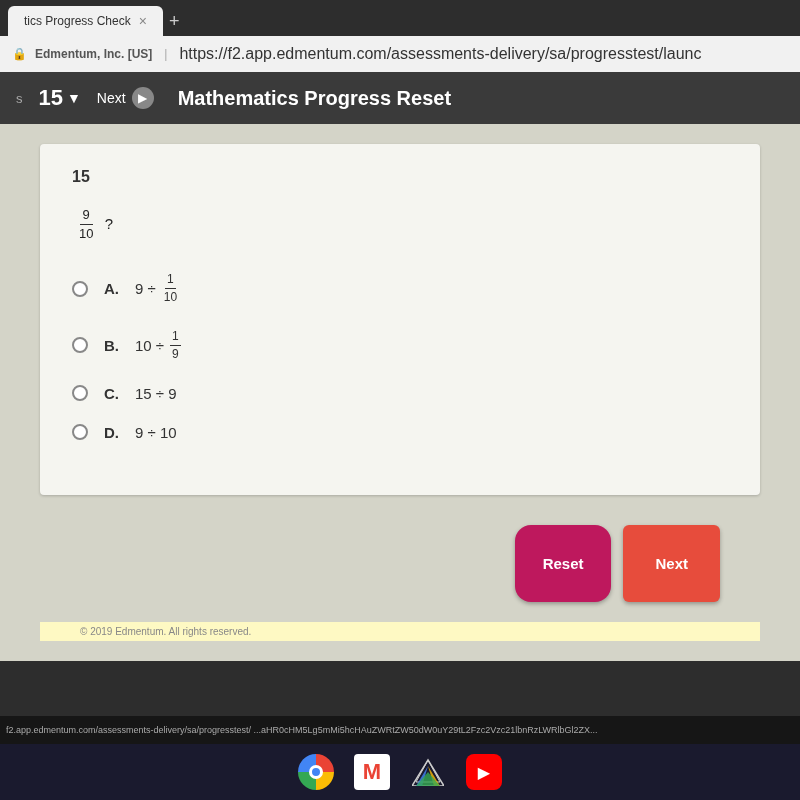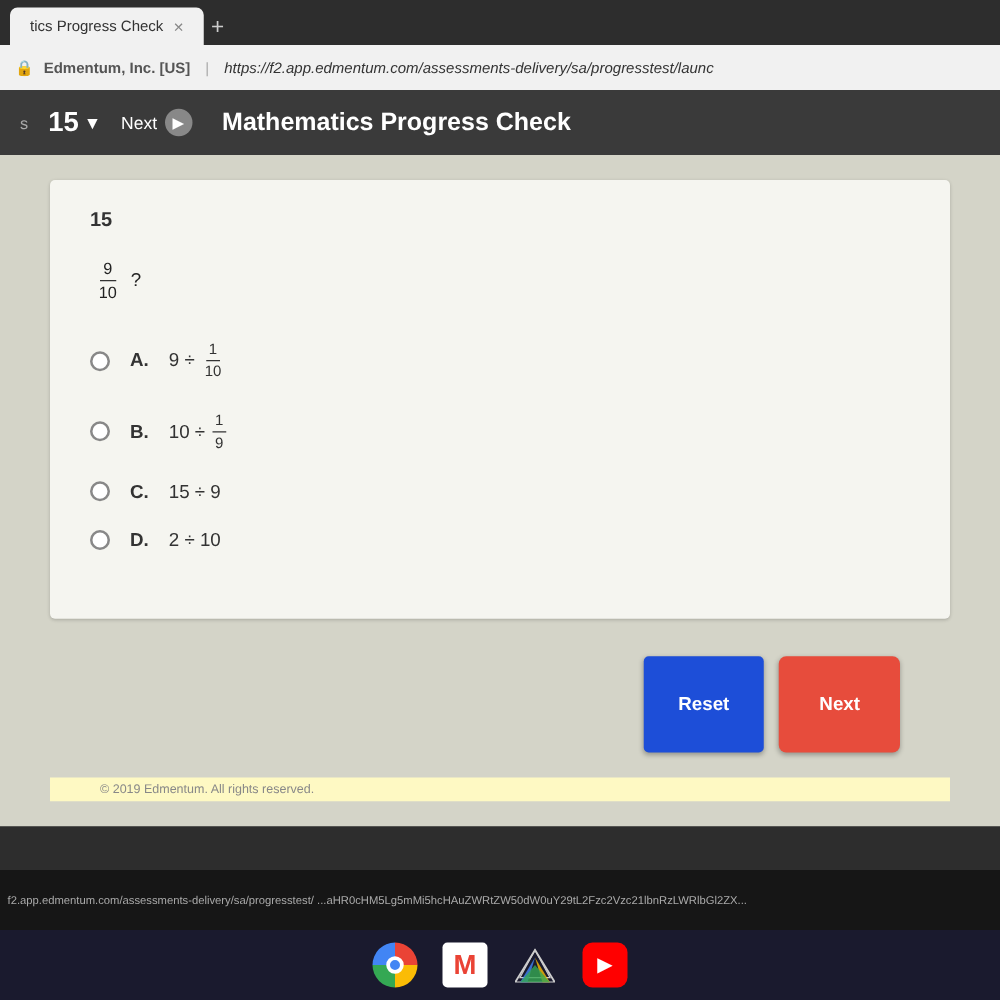--- a/index.html
+++ b/index.html
@@ -62,23 +62,22 @@
       font-size: 12px;
       color: #333;
     }
 
     .address-bar .lock-icon {
       color: #444;
       font-size: 12px;
     }
 
     .address-bar .url-text {
-      font-size: 12px;
-      color: #333;
-      font-style: italic;
+      font-size: 16px;
+      color: #333;
     }
 
     
     .app-header {
       background: #3a3a3a;
       display: flex;
       align-items: center;
       padding: 0 16px;
       height: 52px;
       gap: 16px;
@@ -188,24 +187,24 @@
     }
 
     .button-area {
       display: flex;
       justify-content: flex-end;
       gap: 12px;
       padding: 10px 40px 20px 40px;
     }
 
     .reset-btn {
-      background: #1d4ed8;
+      background: #be185d;
       color: white;
       border: none;
-      border-radius: 4px;
+      border-radius: 16px;
       padding: 30px 28px;
       font-size: 15px;
       font-weight: bold;
       cursor: pointer;
       box-shadow: 0 2px 4px rgba(0,0,0,0.3);
     }
 
     .next-btn-main {
       background: #e74c3c;
       color: white;
@@ -316,21 +315,21 @@
   <div class="question-selector">
     <span>15</span>
     <span class="chevron-down">▼</span>
   </div>
   <div class="next-btn-header">
     <span>Next</span>
     <div class="next-arrow-circle">
       <span>▶</span>
     </div>
   </div>
-  <span class="header-title">Mathematics Progress Check</span>
+  <span class="header-title">Mathematics Progress Reset</span>
 </div>
 
 <div class="main-content">
   <div class="question-card">
 
     <div class="question-number">15</div>
 
     <div class="question-text">
       <span style="display:inline-flex; flex-direction:column; align-items:center; vertical-align:middle; margin:0 4px; font-size:13px;">
         <span class="num" style="border-bottom:1px solid #333; padding:0 3px; line-height:1.4;">9</span>
@@ -365,21 +364,21 @@
 
     <div class="answer-option">
       <div class="radio-circle"></div>
       <span class="option-label">C.</span>
       <span class="option-content">15 ÷ 9</span>
     </div>
 
     <div class="answer-option">
       <div class="radio-circle"></div>
       <span class="option-label">D.</span>
-      <span class="option-content">2 ÷ 10</span>
+      <span class="option-content">9 ÷ 10</span>
     </div>
 
   </div>
 
   <div class="button-area">
     <button class="reset-btn">Reset</button>
     <button class="next-btn-main">Next</button>
   </div>
 
   <div class="copyright-text">© 2019 Edmentum. All rights reserved.</div>
@@ -396,13 +395,13 @@
       <polygon points="16,2 32,28 0,28" fill="none" stroke="#ccc" stroke-width="1.5"></polygon>
       <polygon points="16,2 28,24 4,24" fill="none" stroke="#ccc" stroke-width="1"></polygon>
       <polygon points="4,28 16,8 10,28" fill="#4285F4" opacity="0.8"></polygon>
       <polygon points="28,28 16,8 22,28" fill="#FBBC05" opacity="0.8"></polygon>
       <polygon points="4,28 28,28 16,14" fill="#34A853" opacity="0.8"></polygon>
     </svg>
   </div>
   <div class="youtube-icon">▶</div>
 </div>
 
-<div class="footer-url" style="bottom:56px; font-size:9px; padding:19px 6px; background:rgba(0,0,0,0.5); color:#aaa;">f2.app.edmentum.com/assessments-delivery/sa/progresstest/ ...aHR0cHM5Lg5mMi5hcHAuZWRtZW50dW0uY29tL2Fzc2Vzc21lbnRzLWRlbGl2ZX...</div>
+<div class="footer-url" style="bottom:56px; font-size:9px; padding:9px 6px; background:rgba(0,0,0,0.5); color:#aaa;">f2.app.edmentum.com/assessments-delivery/sa/progresstest/ ...aHR0cHM5Lg5mMi5hcHAuZWRtZW50dW0uY29tL2Fzc2Vzc21lbnRzLWRlbGl2ZX...</div>
 
 </body></html>

